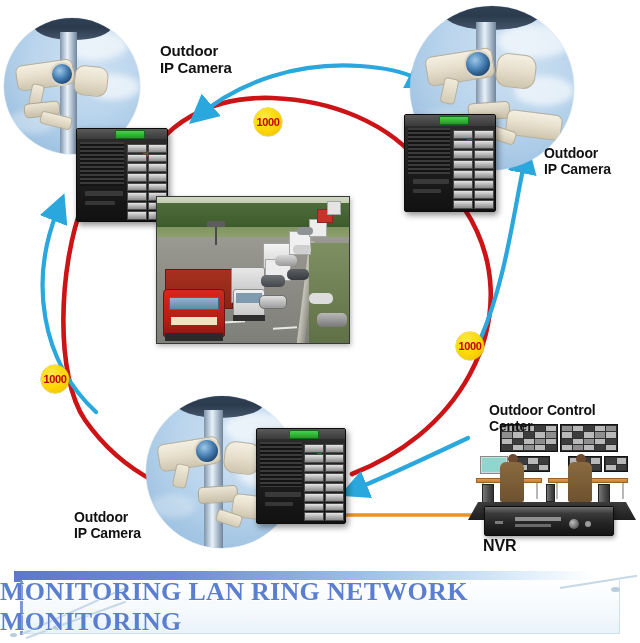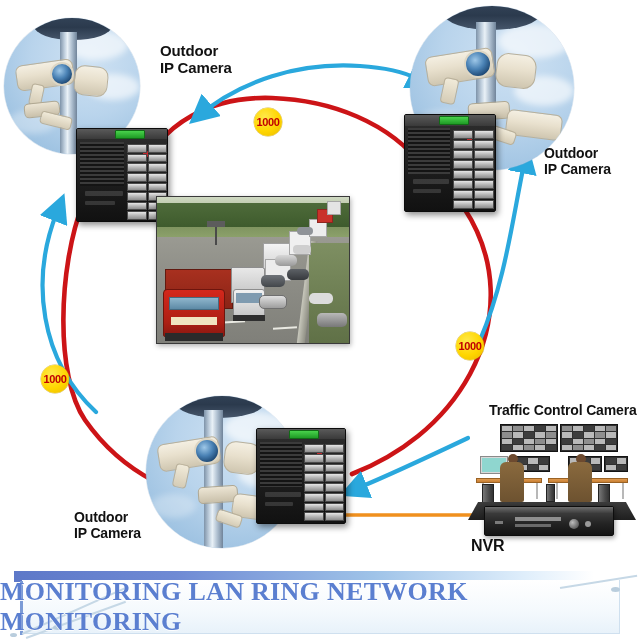--- a/index.html
+++ b/index.html
@@ -581,23 +581,23 @@
 
   <div class="label" style="left:160px; top:43px; font-size:15px;">Outdoor
 IP Camera</div>
 
   <div class="label" style="left:544px; top:146px; font-size:14px;">Outdoor
 IP Camera</div>
 
   <div class="label" style="left:74px; top:510px; font-size:14px;">Outdoor
 IP Camera</div>
 
-  <div class="label" style="left:489px; top:403px; font-size:14px;">Traffic Control Camera</div>
-
-  <div class="label" style="left:471px; top:537px; font-size:16px;">NVR</div>
+  <div class="label" style="left:489px; top:403px; font-size:14px;">Outdoor Control Center</div>
+
+  <div class="label" style="left:483px; top:537px; font-size:16px;">NVR</div>
 
   <div class="badge-1000" style="left:254px; top:108px; width:28px; height:28px;">1000</div>
 
   <div class="badge-1000" style="left:456px; top:332px; width:28px; height:28px;">1000</div>
 
   <div class="badge-1000" style="left:41px; top:365px; width:28px; height:28px;">1000</div>
 
   <div id="banner">
     <div id="banner-bar"></div>
     <div id="banner-panel"></div>

